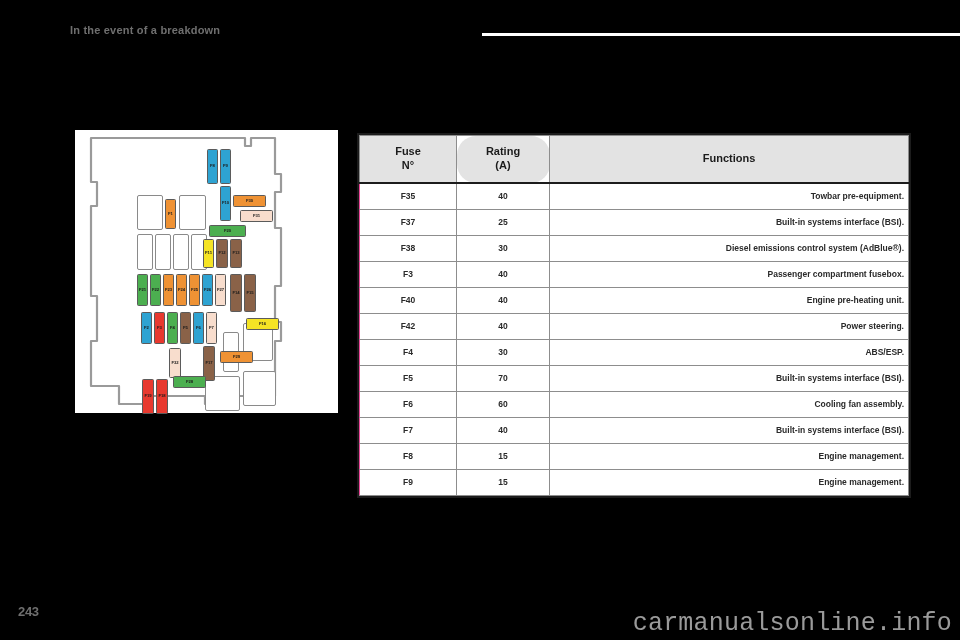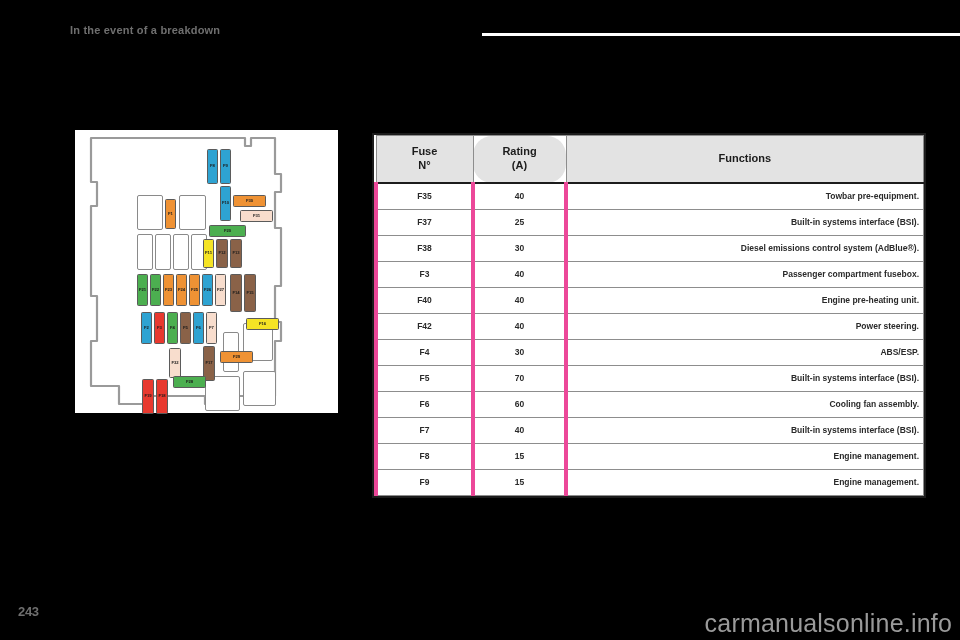--- a/index.html
+++ b/index.html
@@ -36,21 +36,21 @@
     box-sizing:border-box;
   }
   .slot{
     position:absolute;border:1px solid #8a8a8a;border-radius:2px;
     background:#ffffff;box-sizing:border-box;
   }
   .fuse.vert span{transform:none;}
 
   
   .table{
-    position:absolute;left:372px;top:133px;width:550px;
+    position:absolute;left:357px;top:133px;width:550px;
     border:2px solid #1c1c1c;border-collapse:collapse;background:#fff;
   }
   .table table{border-collapse:collapse;width:100%;}
   .table th,.table td{
     border:1px solid #8d8d8d;
     text-align:center;vertical-align:middle;
   }
   .table thead th{
     background:#e3e3e3;color:#1c1c1c;font-size:11px;font-weight:bold;
     padding:9px 2px;line-height:1.25;border-bottom:2px solid #1c1c1c;
@@ -58,31 +58,31 @@
   .col-fuse{width:92px;}
   .col-rating{width:88px;border-radius:19px;}
   .col-func{width:auto;}
   .table tbody td{
     font-size:8.5px;font-weight:bold;color:#2a2a2a;
     height:25px;padding:0 4px;
   }
   .table tbody td.fn{
     text-align:right;padding-left:10px;
   }
-  .table tbody tr td{border-left:4px solid #ec4899;border-right:1px solid #8d8d8d;}
+  .table tbody tr td{border-left:1px solid #ec4899;border-right:1px solid #8d8d8d;}
 
   
   .page-number{
     position:absolute;left:18px;top:604px;
     font-size:13px;font-weight:bold;color:#6f6f6f;letter-spacing:-.3px;
   }
   .watermark{
     position:absolute;right:8px;bottom:2px;
     font-size:25px;color:#9a9a9a;letter-spacing:.2px;
-    font-family:Liberation Sans, sans-serif;
+    font-family:Liberation Mono, monospace;
   }
 </style>
 </head>
 <body>
 
 <div class="page">
 
   <div class="header-title">In the event of a breakdown</div>
   <div class="header-rule"></div>
 

